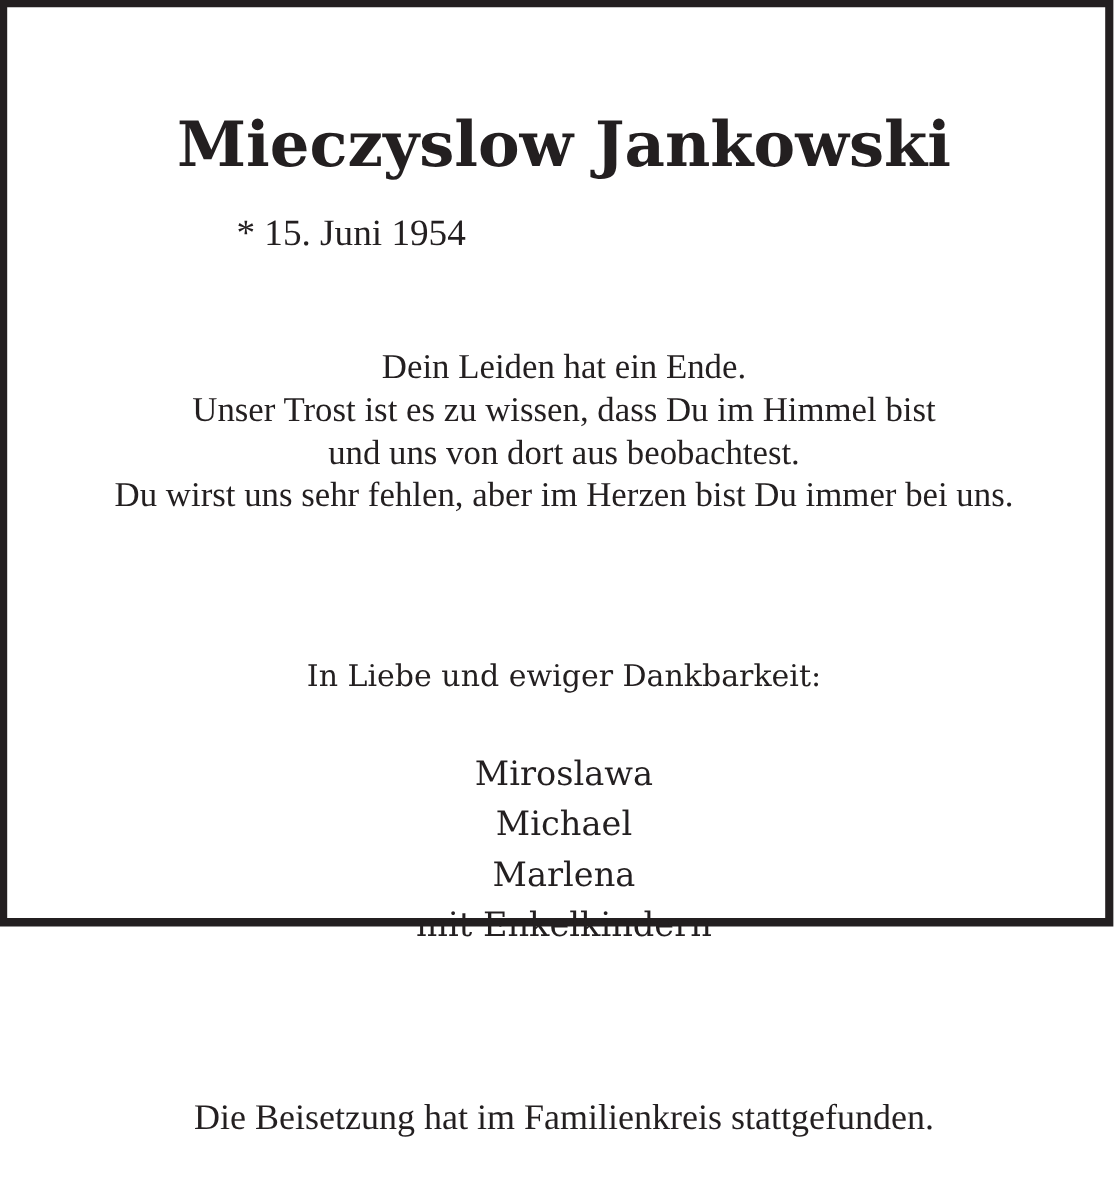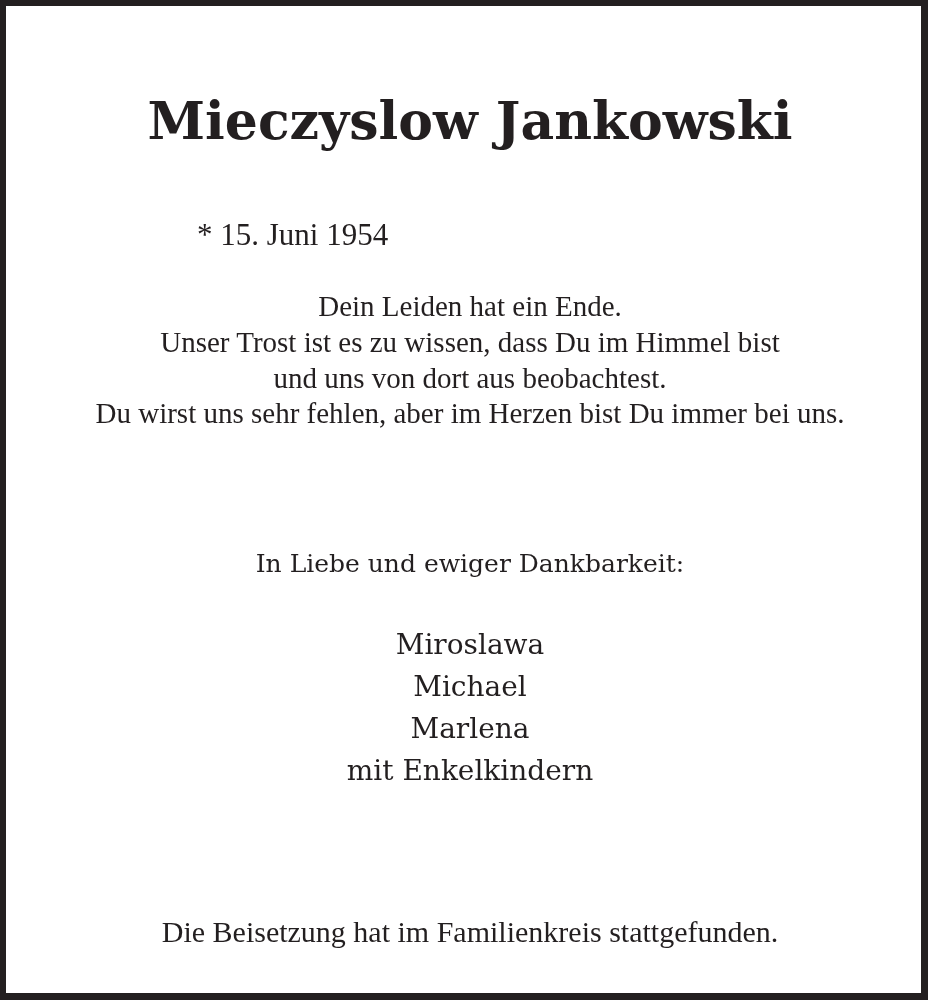--- a/index.html
+++ b/index.html
@@ -13,21 +13,21 @@
       position: relative;
       overflow: hidden;
       font-family: "DejaVu Serif", "Liberation Serif", serif;
       color: #231f20;
     }
     .frame {
       position: absolute;
       left: 0;
       top: 0;
       width: 928px;
-      height: 1000px;
+      height: 772px;
       box-sizing: border-box;
       border-top: 6px solid #231f20;
       border-left: 6px solid #231f20;
       border-right: 7px solid #231f20;
       border-bottom: 7px solid #231f20;
       background: #ffffff;
       text-decoration: underline;
     }
     .line {
       position: absolute;
@@ -48,21 +48,20 @@
       top: 168px;
       height: 40px;
       font-family: "Liberation Serif", serif;
       font-size: 31px;
       line-height: 40px;
     }
     .dates .born {
       position: absolute;
       left: 191px;
       top: 0;
-      margin-top: 41px;
     }
     .dates .died {
       position: absolute;
       left: 480px;
       top: 0;
     }
     .verse {
       font-family: "Liberation Serif", serif;
       font-size: 29px;
       line-height: 36px;

